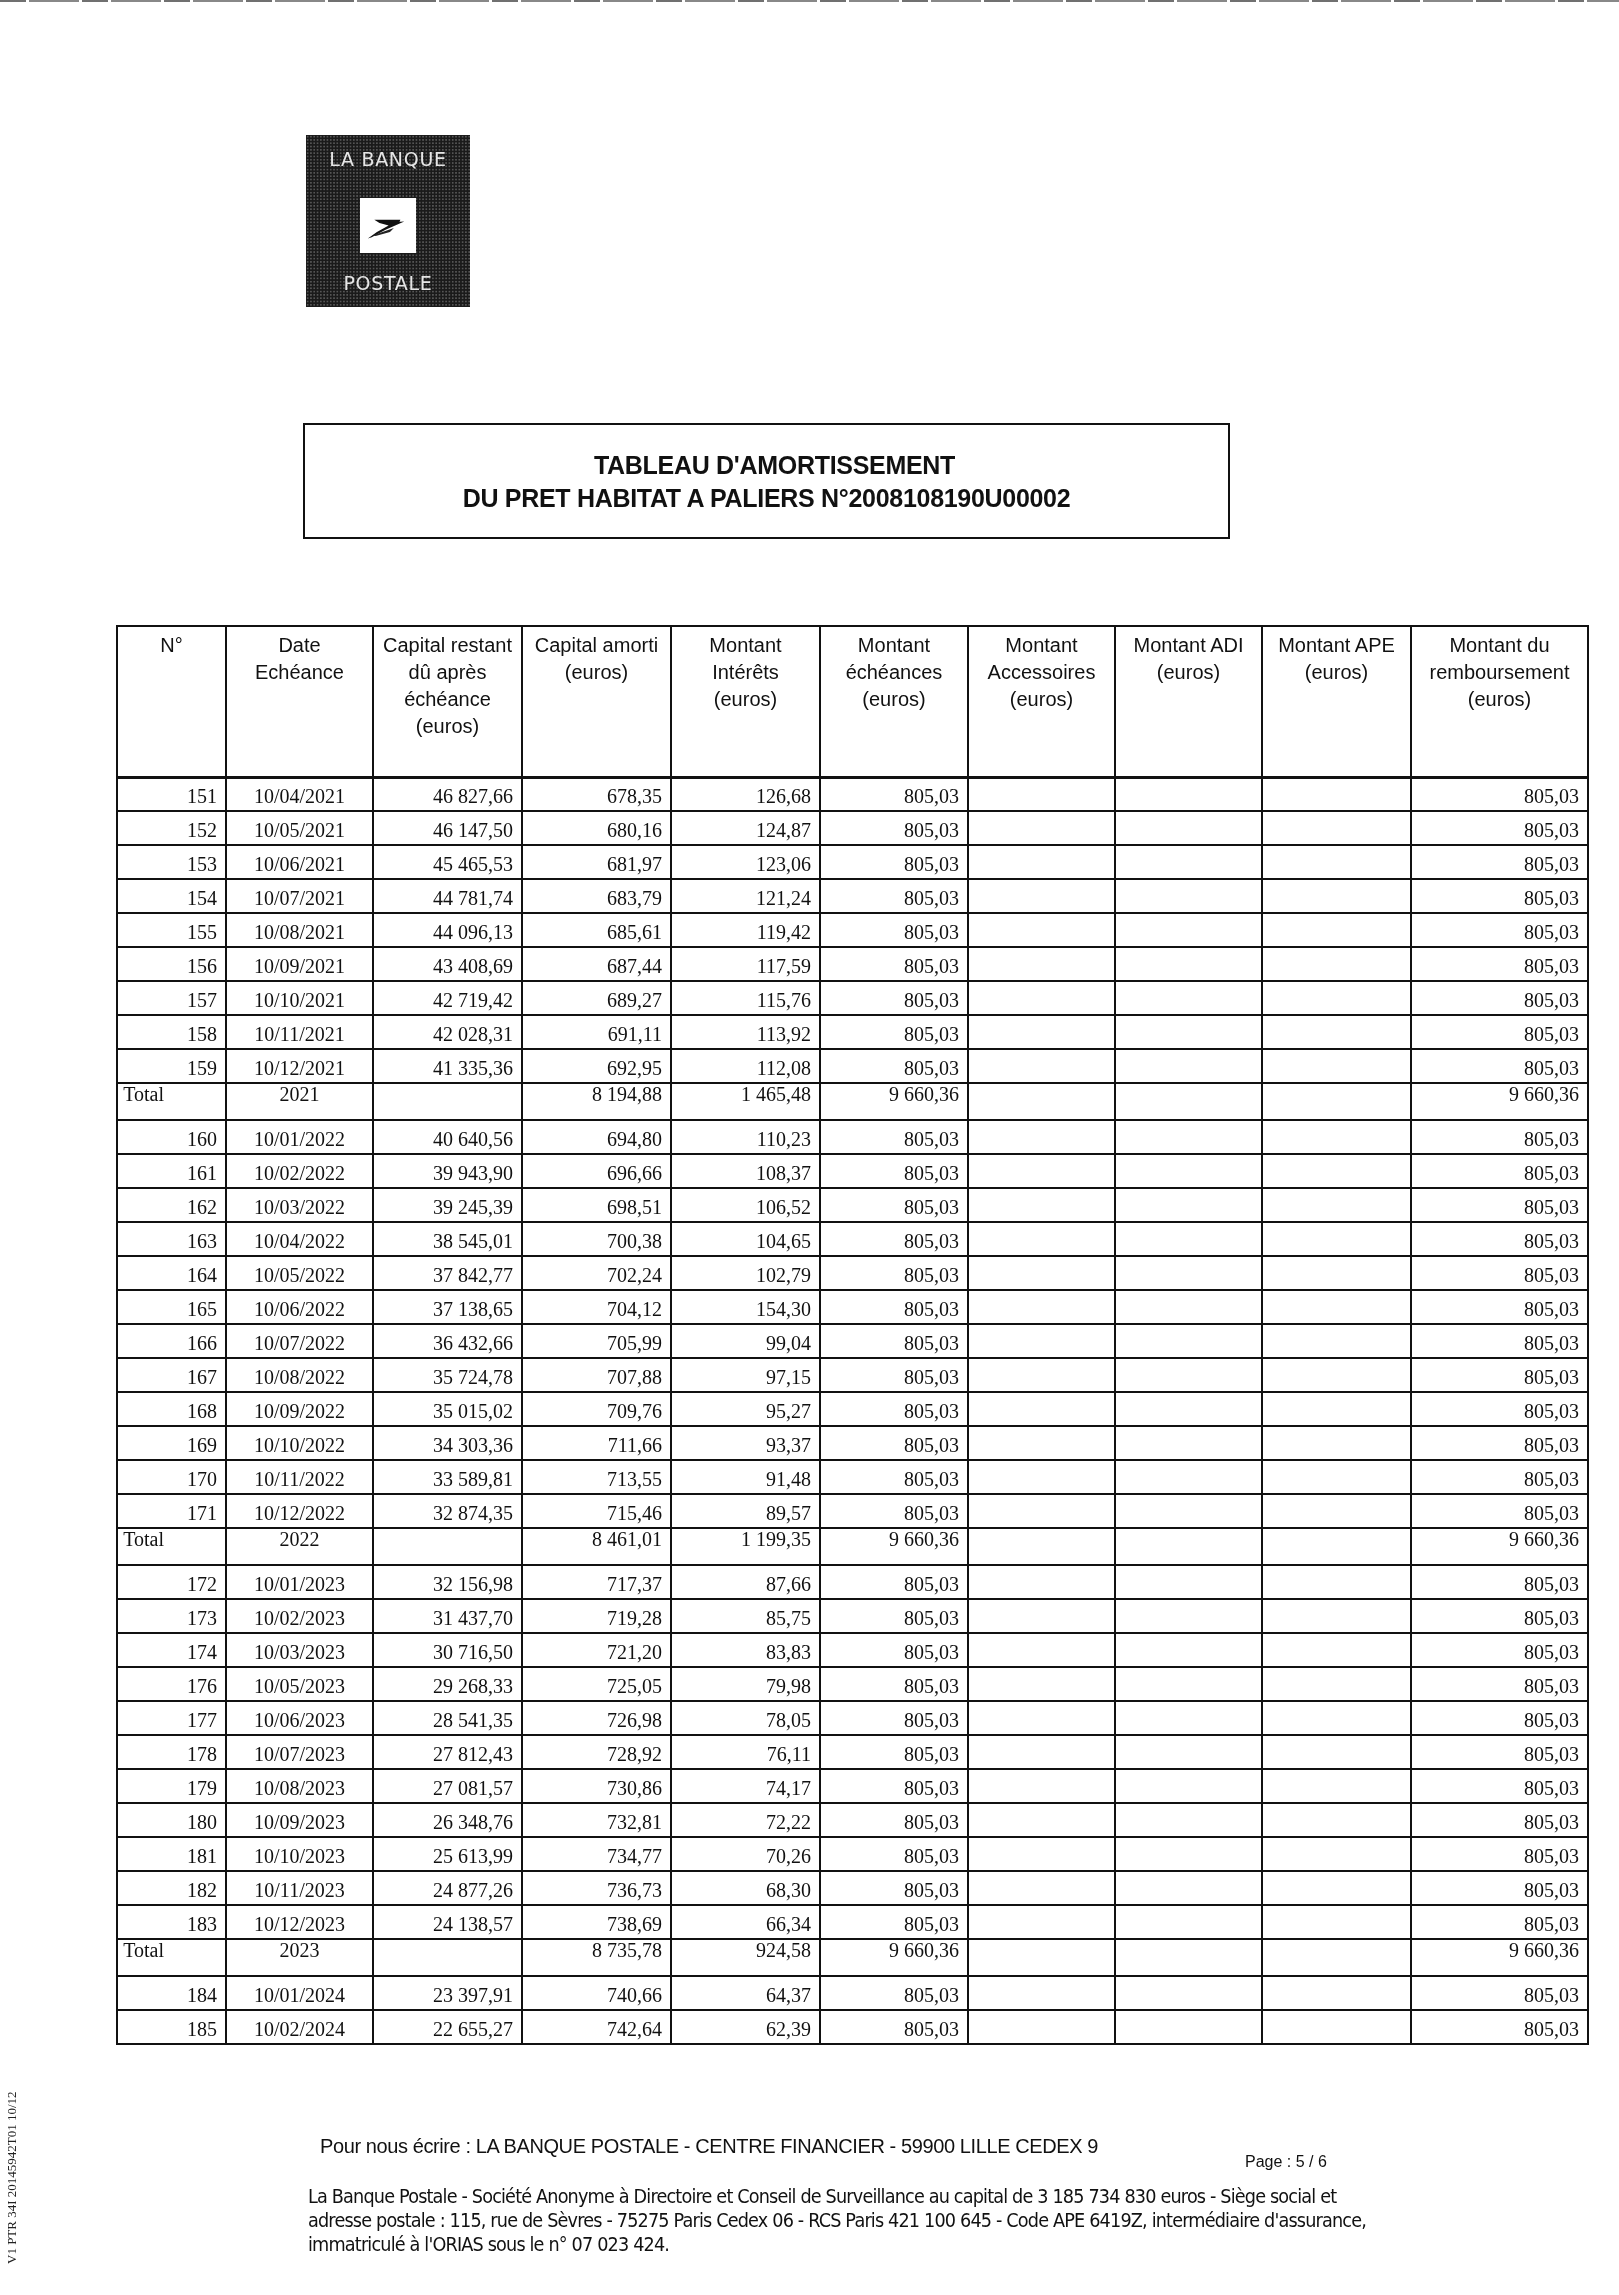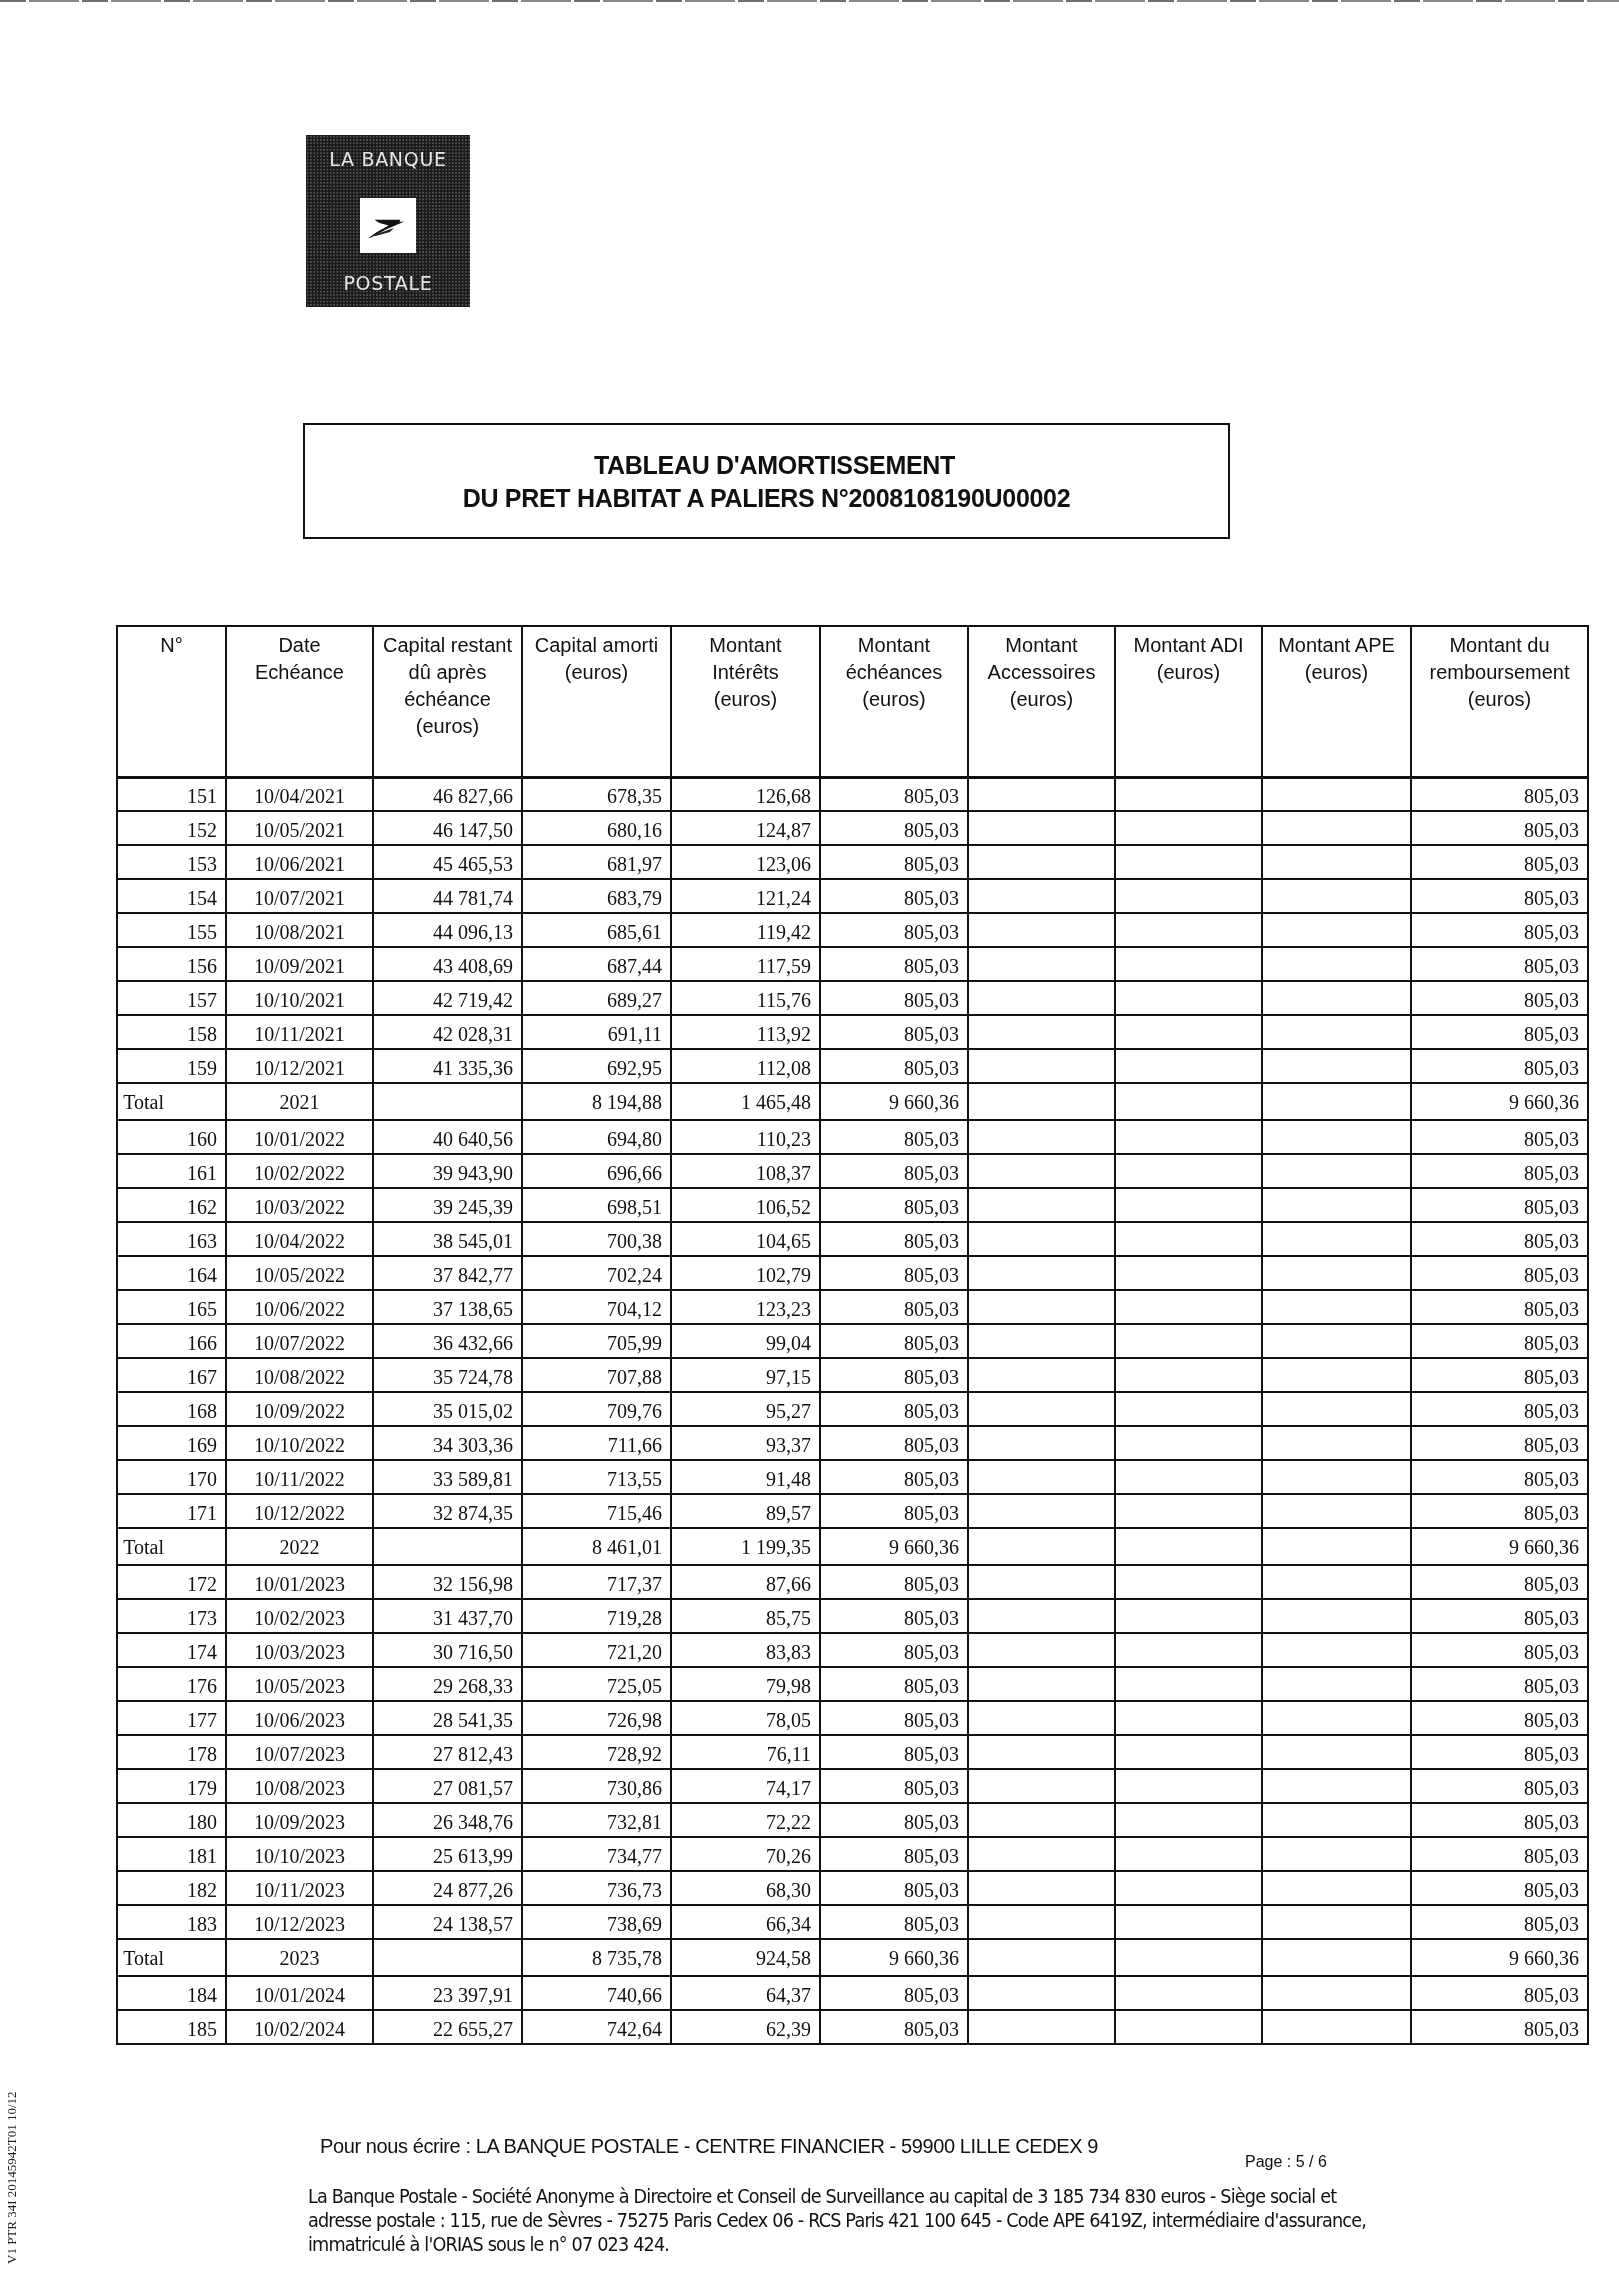--- a/index.html
+++ b/index.html
@@ -34,21 +34,21 @@
   .amort-table { position: absolute; left: 116px; top: 625px; border-collapse: collapse;
     table-layout: fixed; font-size: 20px; }
   .amort-table th, .amort-table td { border: 2px solid #111; padding: 0 7.9px; box-sizing: border-box; }
   .amort-table th { height: 151px; vertical-align: top; font-weight: normal; text-align: center;
     line-height: 27px; padding-top: 5.2px; font-size: 20px; }
   .amort-table tbody tr { height: 34px; font-family: Liberation Serif, serif; }
   .amort-table tbody tr.total { height: 37px; }
   .amort-table td { text-align: right; white-space: nowrap; line-height: 1; padding-top: 3.9px; }
   .amort-table td.c-date { text-align: center; }
   .amort-table tr.total td.c-num { text-align: left; padding-left: 5.2px; }
-  .amort-table tr.total td { vertical-align: top; padding-top: 8px; }
+  .amort-table tr.total td { vertical-align: top; padding-top: 0; }
   .amort-table thead th { border-bottom-width: 3.3px; }
 
   
   .footer-contact { position: absolute; left: 320px; top: 2135px; font-size: 20px; letter-spacing: -0.4px; }
   .footer-page { position: absolute; left: 1245px; top: 2153px; font-size: 16px; }
   .footer-legal { position: absolute; left: 308px; top: 2184px; width: 1152px; font-size: 19px;
     line-height: 24px; letter-spacing: -0.9px; font-family: "DejaVu Sans", sans-serif; transform: scaleX(0.93); transform-origin: left top; }
   .side-code { position: absolute; left: 3.9px; top: 2264px; font-size: 13px; transform: rotate(-90deg);
     transform-origin: left top; white-space: nowrap; color: #222; font-family: "Liberation Serif", serif; }
 </style>
@@ -280,21 +280,21 @@
         <td class=""></td>
         <td class=""></td>
         <td class=""></td>
         <td class="">805,03</td>
       </tr>
       <tr class="">
         <td class="c-num">165</td>
         <td class="c-date">10/06/2022</td>
         <td class="">37 138,65</td>
         <td class="">704,12</td>
-        <td class="">123,23</td>
+        <td class="">154,30</td>
         <td class="">805,03</td>
         <td class=""></td>
         <td class=""></td>
         <td class=""></td>
         <td class="">805,03</td>
       </tr>
       <tr class="">
         <td class="c-num">166</td>
         <td class="c-date">10/07/2022</td>
         <td class="">36 432,66</td>

